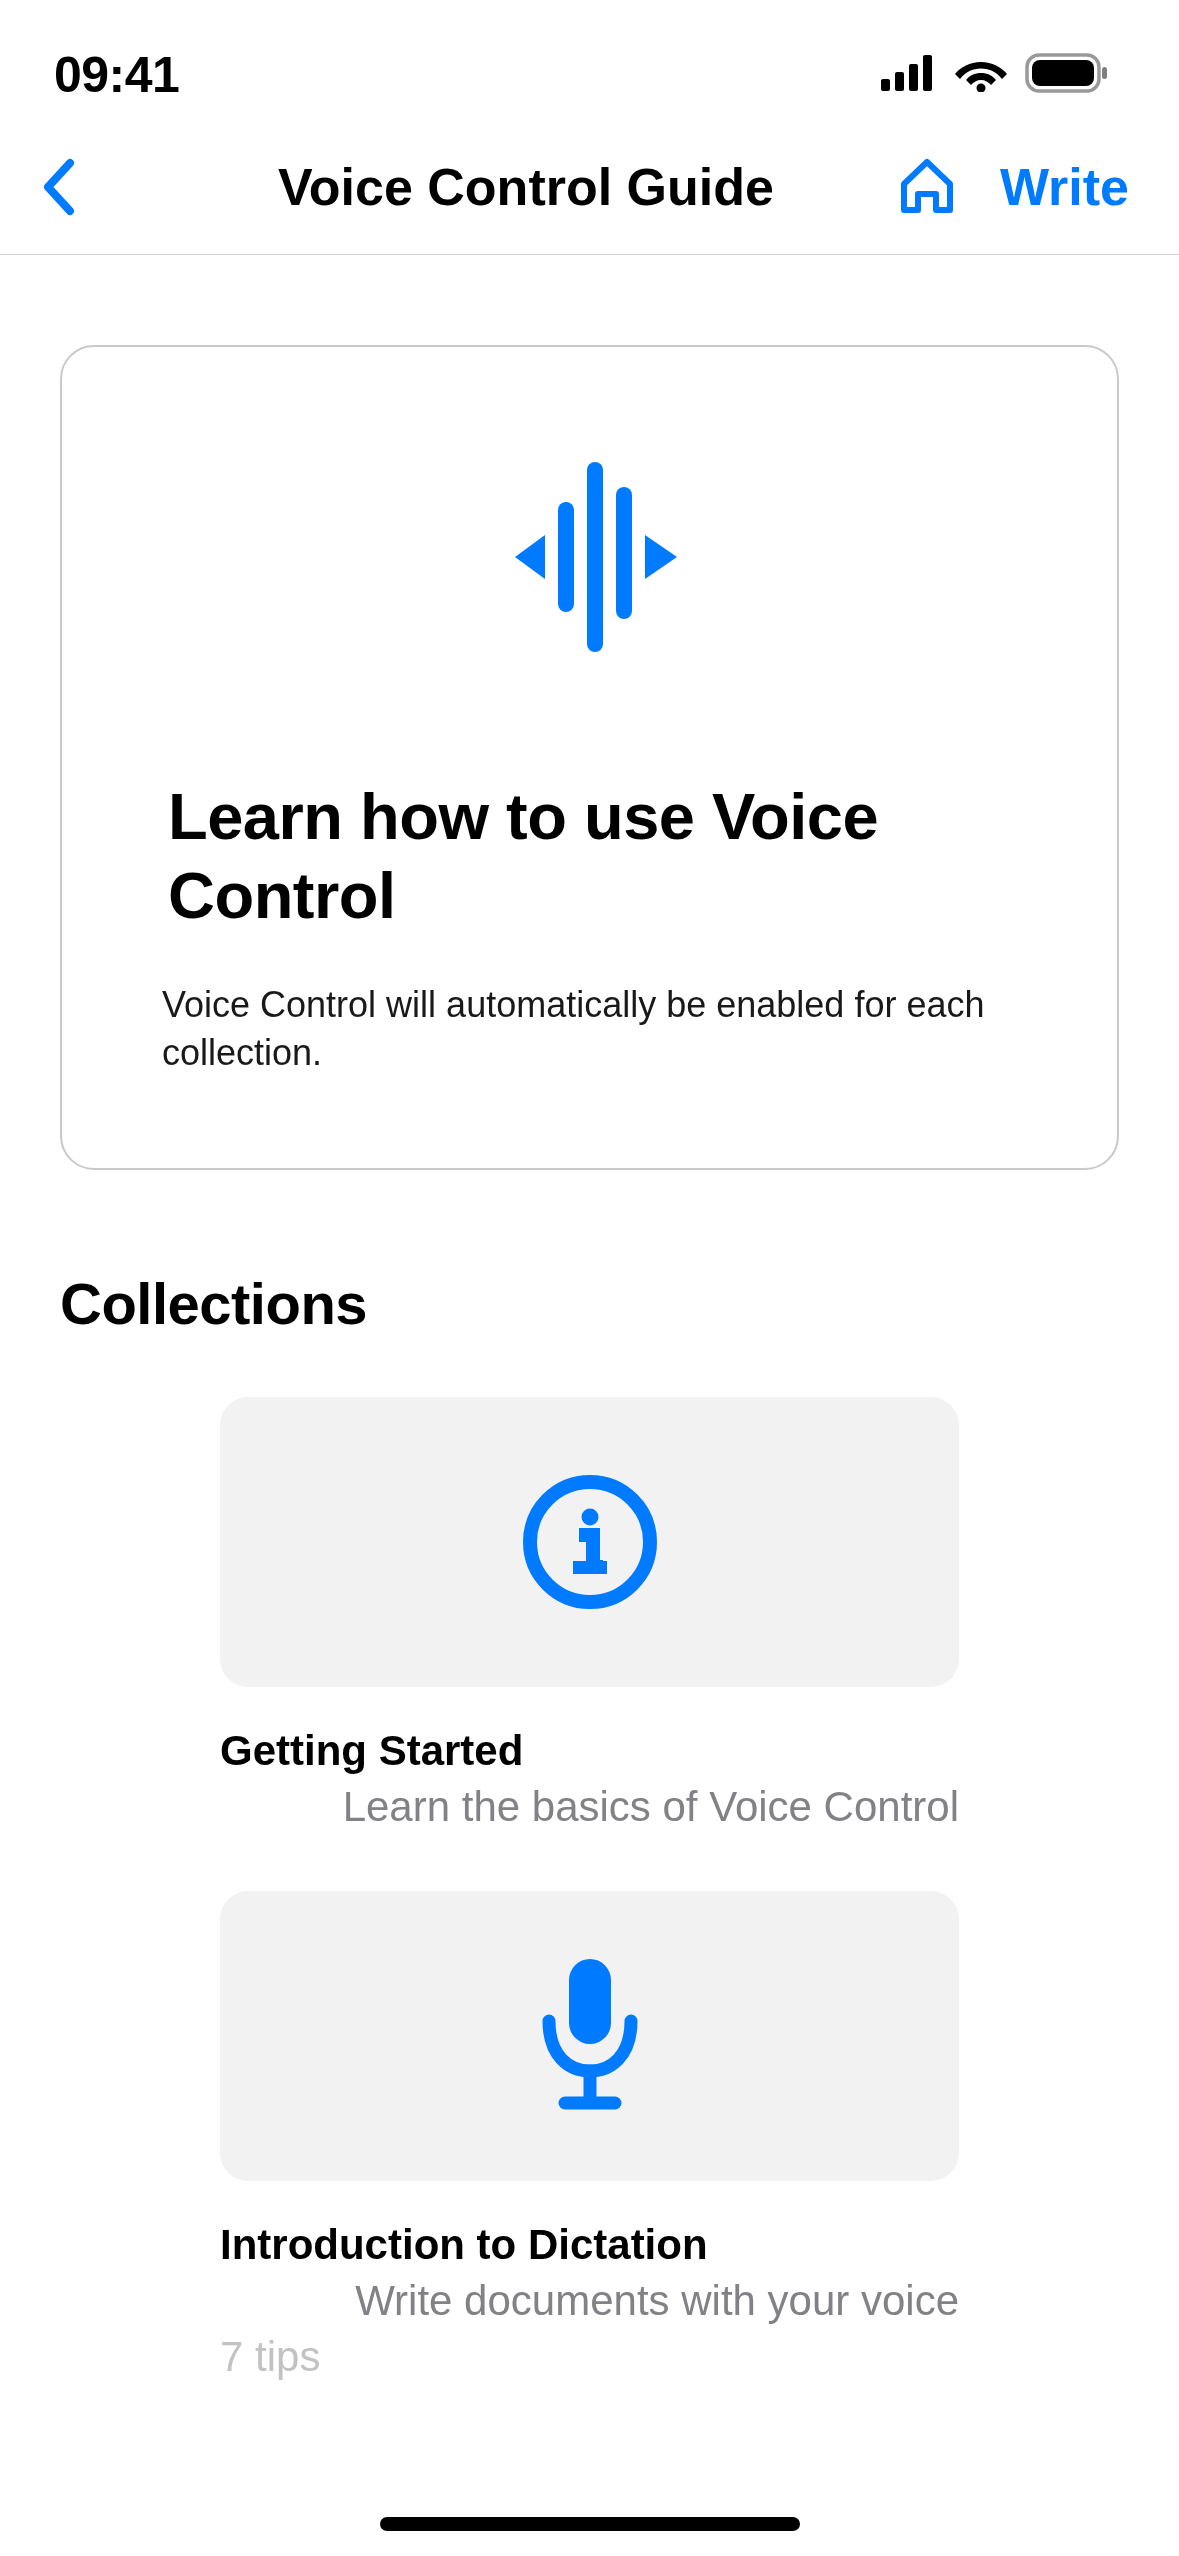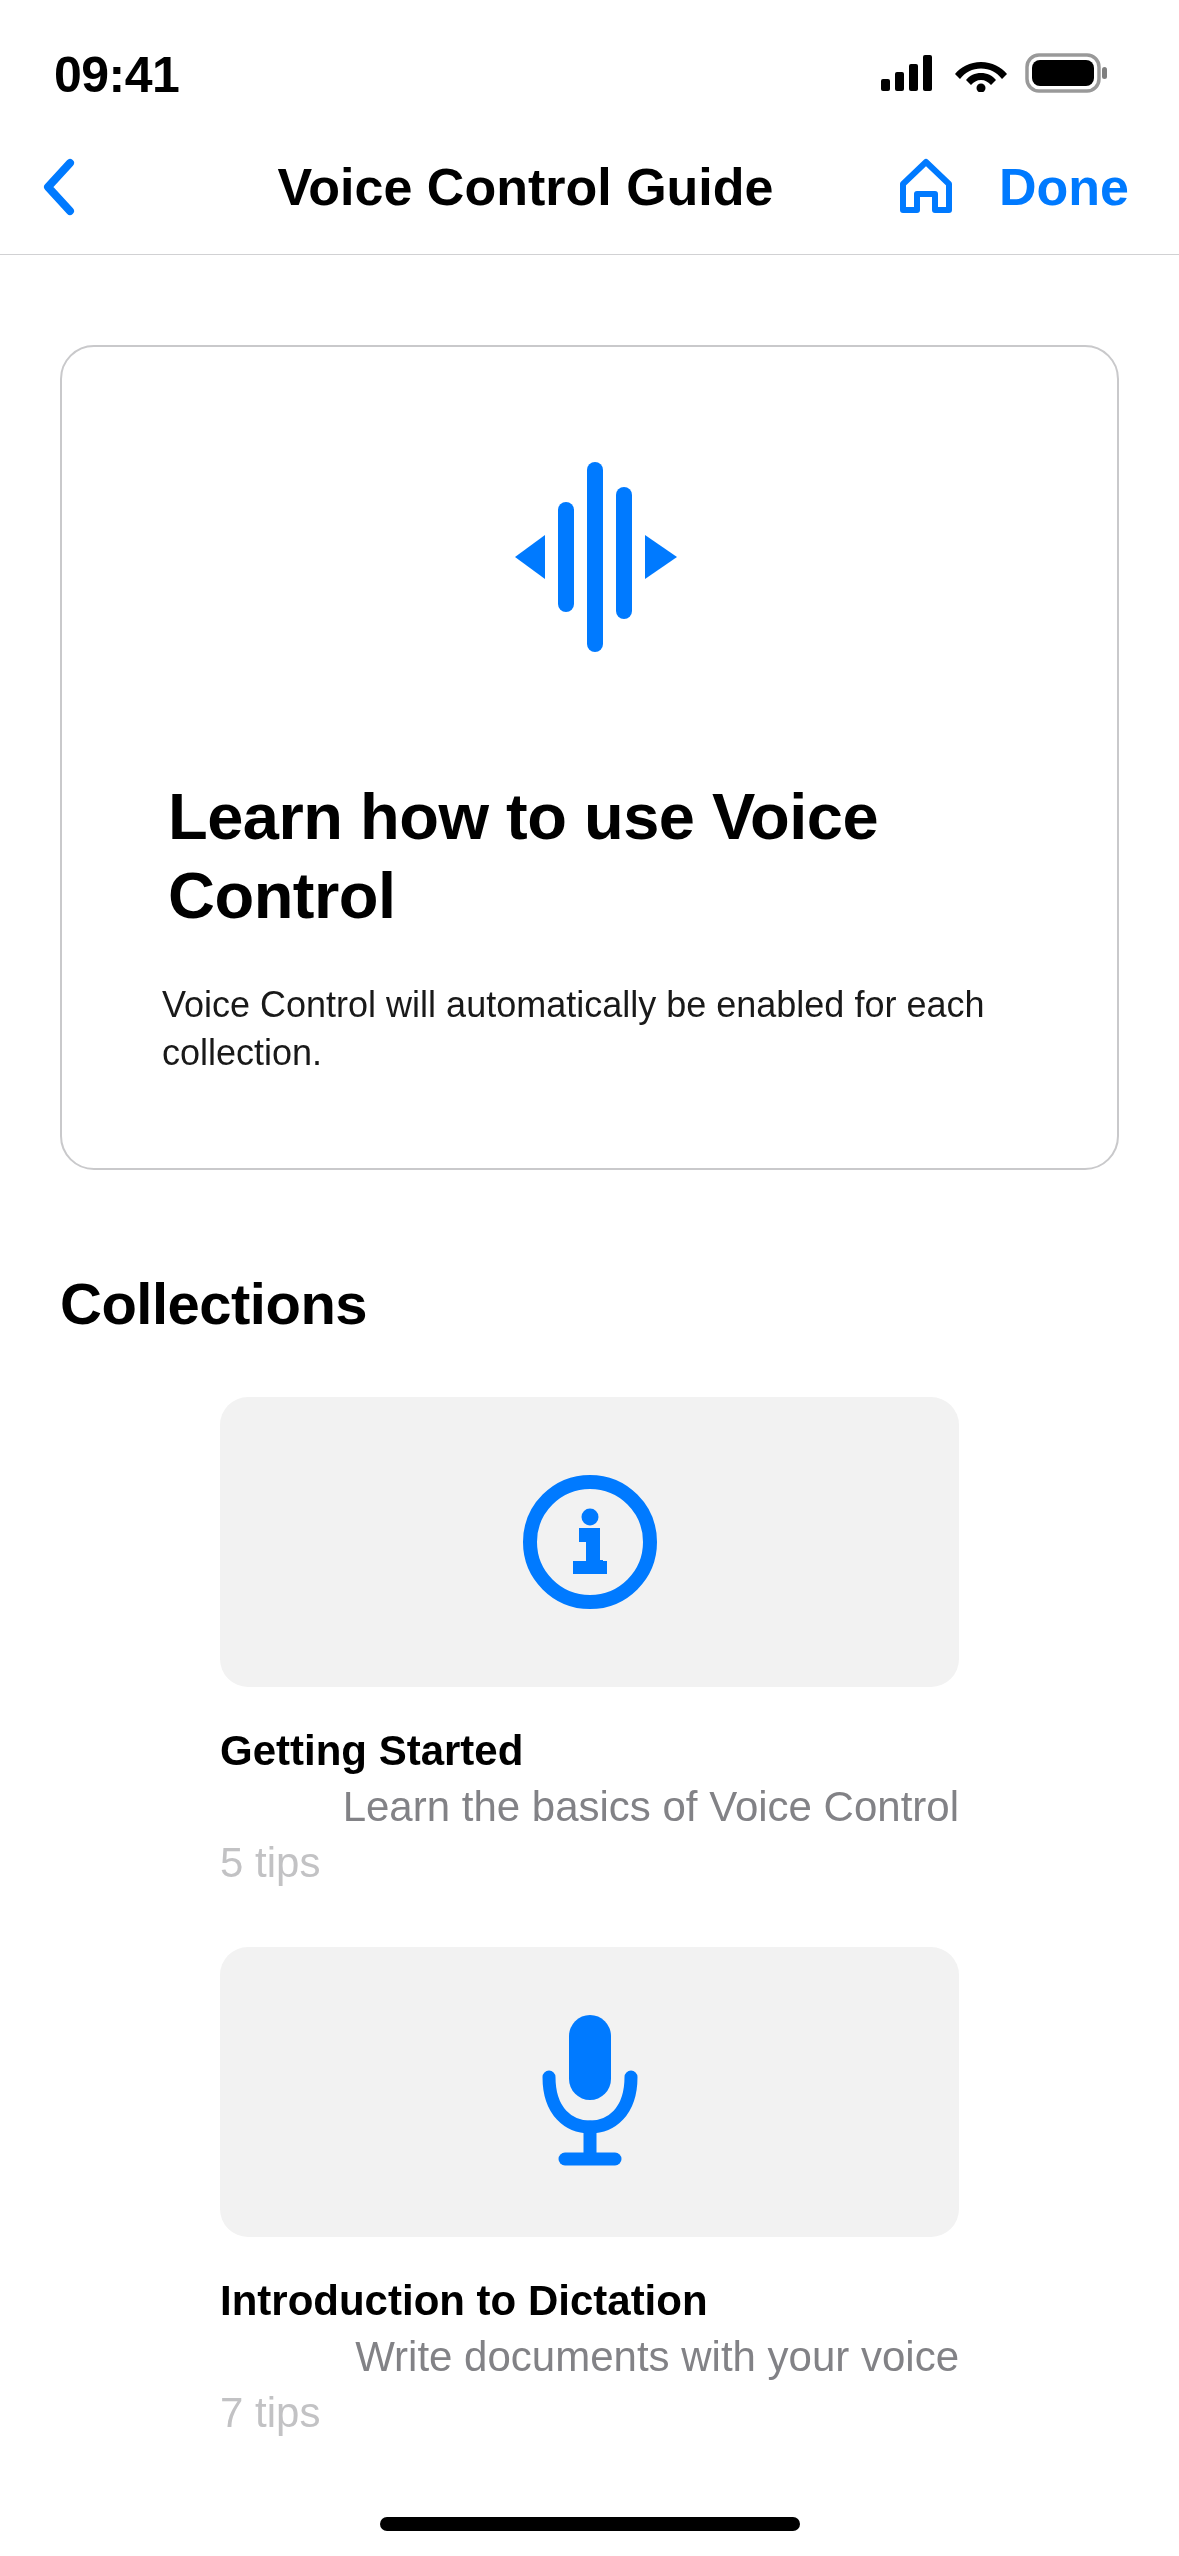--- a/index.html
+++ b/index.html
@@ -184,21 +184,21 @@
       <path d="M30 6 L8 30 L30 54" stroke="#007AFF" stroke-width="8" fill="none" stroke-linecap="round" stroke-linejoin="round"></path>
     </svg>
   </div>
   <div class="nav-title">Voice Control Guide</div>
   <div class="nav-right">
     <span>
       <svg width="70" height="70" viewBox="0 0 70 70">
         <path d="M12 34 L35 12 L58 34 L58 60 L44 60 L44 44 L26 44 L26 60 L12 60 Z" stroke="#007AFF" stroke-width="6" fill="none" stroke-linejoin="round" stroke-linecap="round"></path>
       </svg>
     </span>
-    <span class="nav-done">Done</span>
+    <span class="nav-done">Write</span>
   </div>
 </div>
 
 <div class="content">
 
   <div class="hero-card">
     <div class="hero-icon-wrap">
       <svg width="280" height="220" viewBox="0 0 280 220">
 
         <path d="M60 110 L90 88 L90 132 Z" fill="#007AFF"></path>
@@ -222,21 +222,20 @@
       <div class="collection-icon-box">
         <svg width="150" height="150" viewBox="0 0 150 150">
           <circle cx="75" cy="75" r="60" stroke="#007AFF" stroke-width="14" fill="none"></circle>
           <circle cx="75" cy="50" r="8.5" fill="#007AFF"></circle>
           <path d="M64 68 L78 68 L78 100 L88 100" stroke="#007AFF" stroke-width="14" fill="none" stroke-linecap="butt"></path>
           <rect x="58" y="94" width="34" height="13" fill="#007AFF"></rect>
         </svg>
       </div>
       <div class="collection-title">Getting Started</div>
       <div class="collection-desc">Learn the basics of Voice Control</div>
-      <div class="collection-tips">5 tips</div>
     </div>
 
     <div class="collection-card">
       <div class="collection-icon-box">
         <svg width="130" height="170" viewBox="0 0 130 170">
           <rect x="44" y="8" width="42" height="85" rx="21" fill="#007AFF"></rect>
           <path d="M24 70 C24 105 44 120 65 120 C86 120 106 105 106 70" stroke="#007AFF" stroke-width="13" fill="none" stroke-linecap="round"></path>
           <line x1="65" y1="120" x2="65" y2="150" stroke="#007AFF" stroke-width="13" stroke-linecap="round"></line>
           <line x1="40" y1="152" x2="90" y2="152" stroke="#007AFF" stroke-width="13" stroke-linecap="round"></line>
         </svg>

